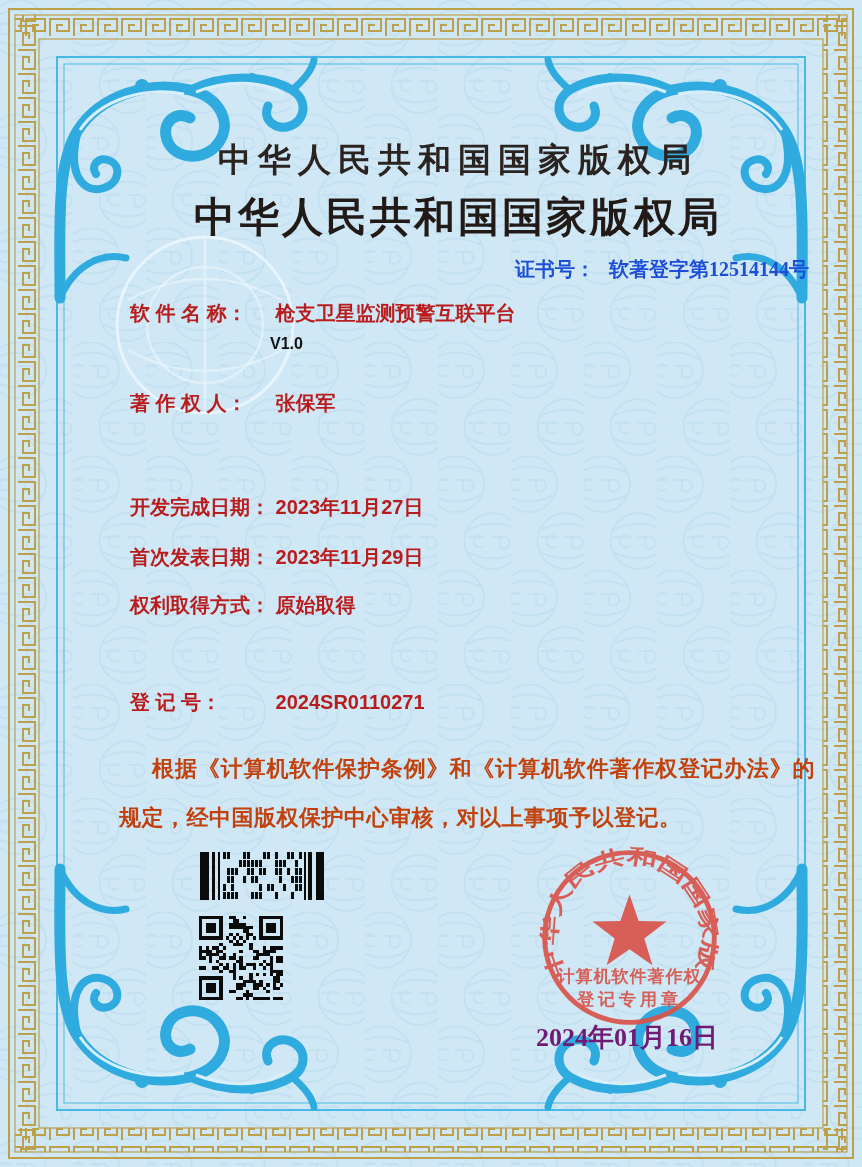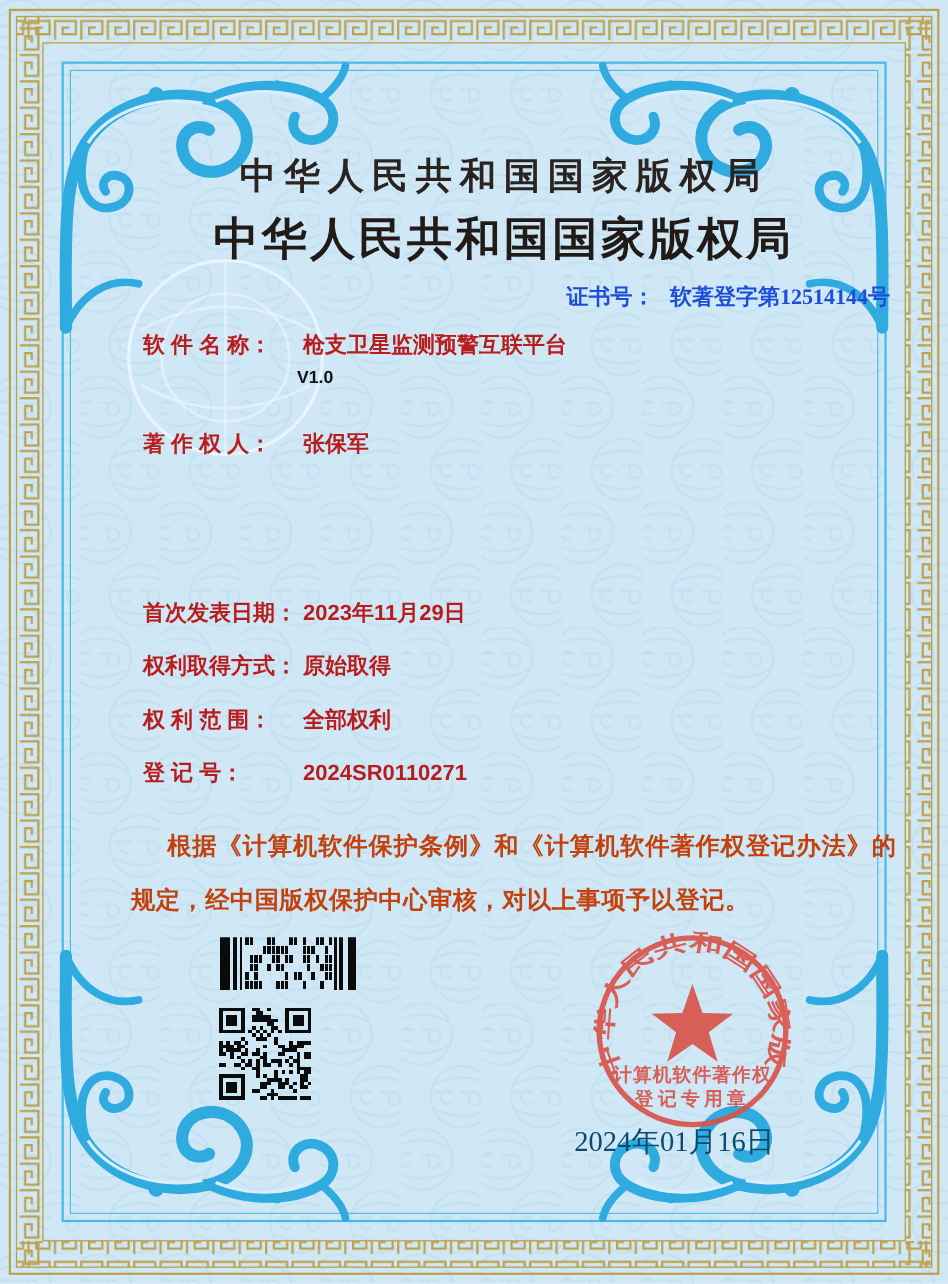--- a/index.html
+++ b/index.html
@@ -57,22 +57,23 @@
     font-size:16px;font-weight:600;color:#121212;
   }
   .statement{
     position:absolute;left:92px;top:744px;width:696px;
     font-size:22px;font-weight:600;color:#c2410c;
     line-height:49px;text-indent:33px;letter-spacing:.5px;
     text-align:justify;
   }
   .issue-date{
     position:absolute;left:495px;top:1020px;width:210px;
+    text-align:center;
     font-family:"Liberation Serif","DejaVu Serif",serif;
-    font-size:26px;font-weight:400;color:#0c4a6e;
+    font-size:26px;font-weight:700;color:#701a75;
   }
   .barcode-box{position:absolute;left:173px;top:852px;width:124px;height:48px;}
   .qr-box{position:absolute;left:172px;top:916px;width:84px;height:84px;}
   .seal-box{position:absolute;left:505px;top:840px;width:195px;height:195px;opacity:.92;}
 
   
   .gold-stroke{stroke:var(--gold);fill:none;}
   .flo-main{stroke:var(--orn-blue);fill:none;}
   .flo-high{stroke:#d8eefb;fill:none;}
   .flo-fill{fill:var(--orn-blue);}
@@ -165,35 +166,35 @@
       <span class="lbl">软 件 名 称：</span>
       <span class="val">枪支卫星监测预警互联平台</span>
     </div>
     <div class="val-line2">V1.0</div>
 
     <div class="field-row" style="top:390px">
       <span class="lbl">著 作 权 人：</span>
       <span class="val">张保军</span>
     </div>
 
+    <div class="field-row" style="top:494px">
+      <span class="lbl">开发完成日期：</span>
+      <span class="val">2023年11月27日</span>
+    </div>
 
     <div class="field-row" style="top:544px">
       <span class="lbl">首次发表日期：</span>
       <span class="val">2023年11月29日</span>
     </div>
 
     <div class="field-row" style="top:592px">
       <span class="lbl">权利取得方式：</span>
       <span class="val">原始取得</span>
     </div>
 
-    <div class="field-row" style="top:641px">
-      <span class="lbl">权 利 范 围：</span>
-      <span class="val">全部权利</span>
-    </div>
 
     <div class="field-row" style="top:689px">
       <span class="lbl">登  记  号：</span>
       <span class="val">2024SR0110271</span>
     </div>
 
     <div class="statement">根据《计算机软件保护条例》和《计算机软件著作权登记办法》的规定，经中国版权保护中心审核，对以上事项予以登记。</div>
 
     <div class="barcode-box">
       <svg id="barcode-svg" width="124" height="48" viewBox="0 0 124 48" shape-rendering="crispEdges">

